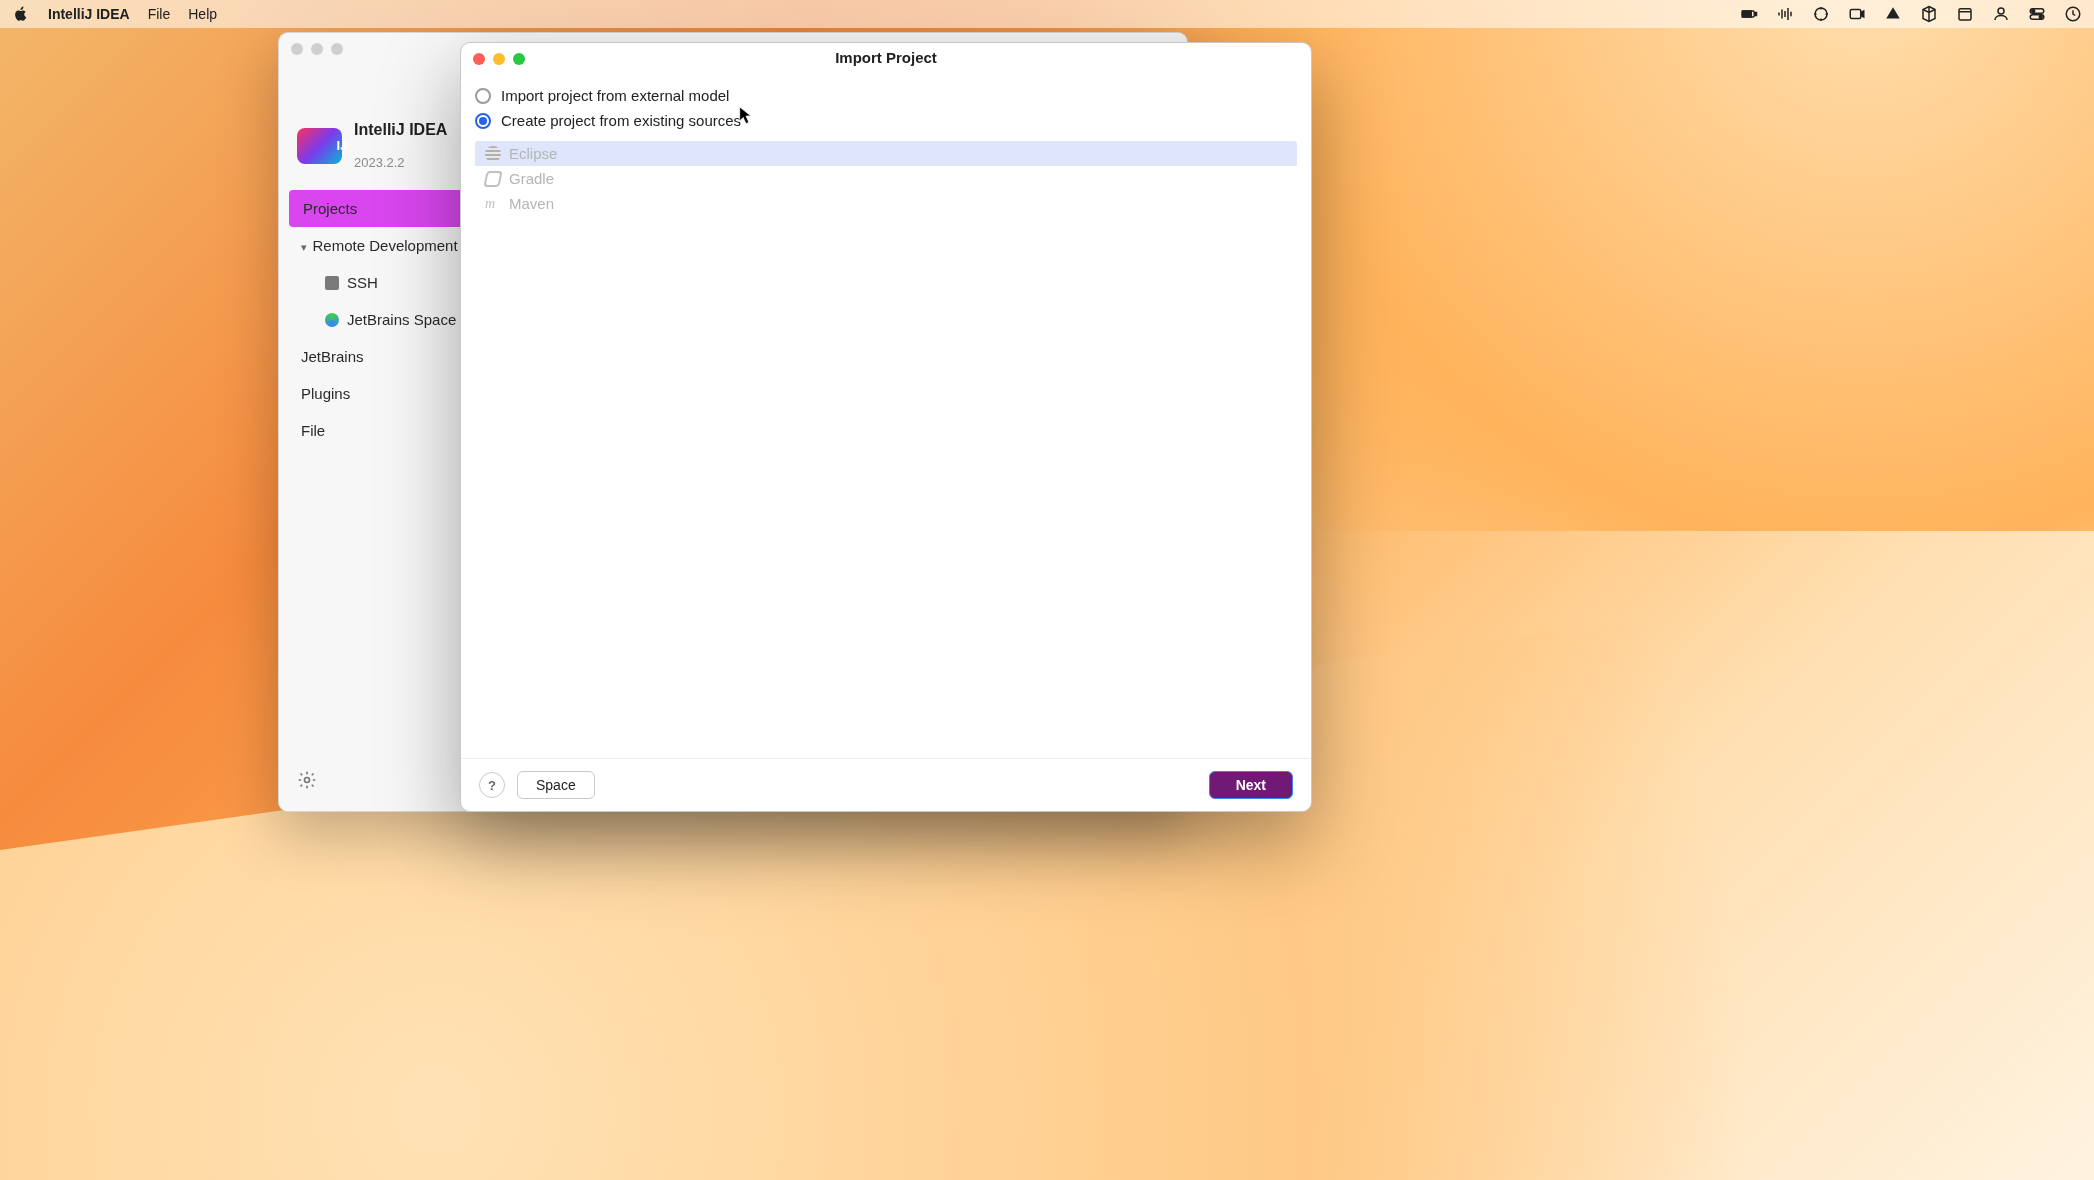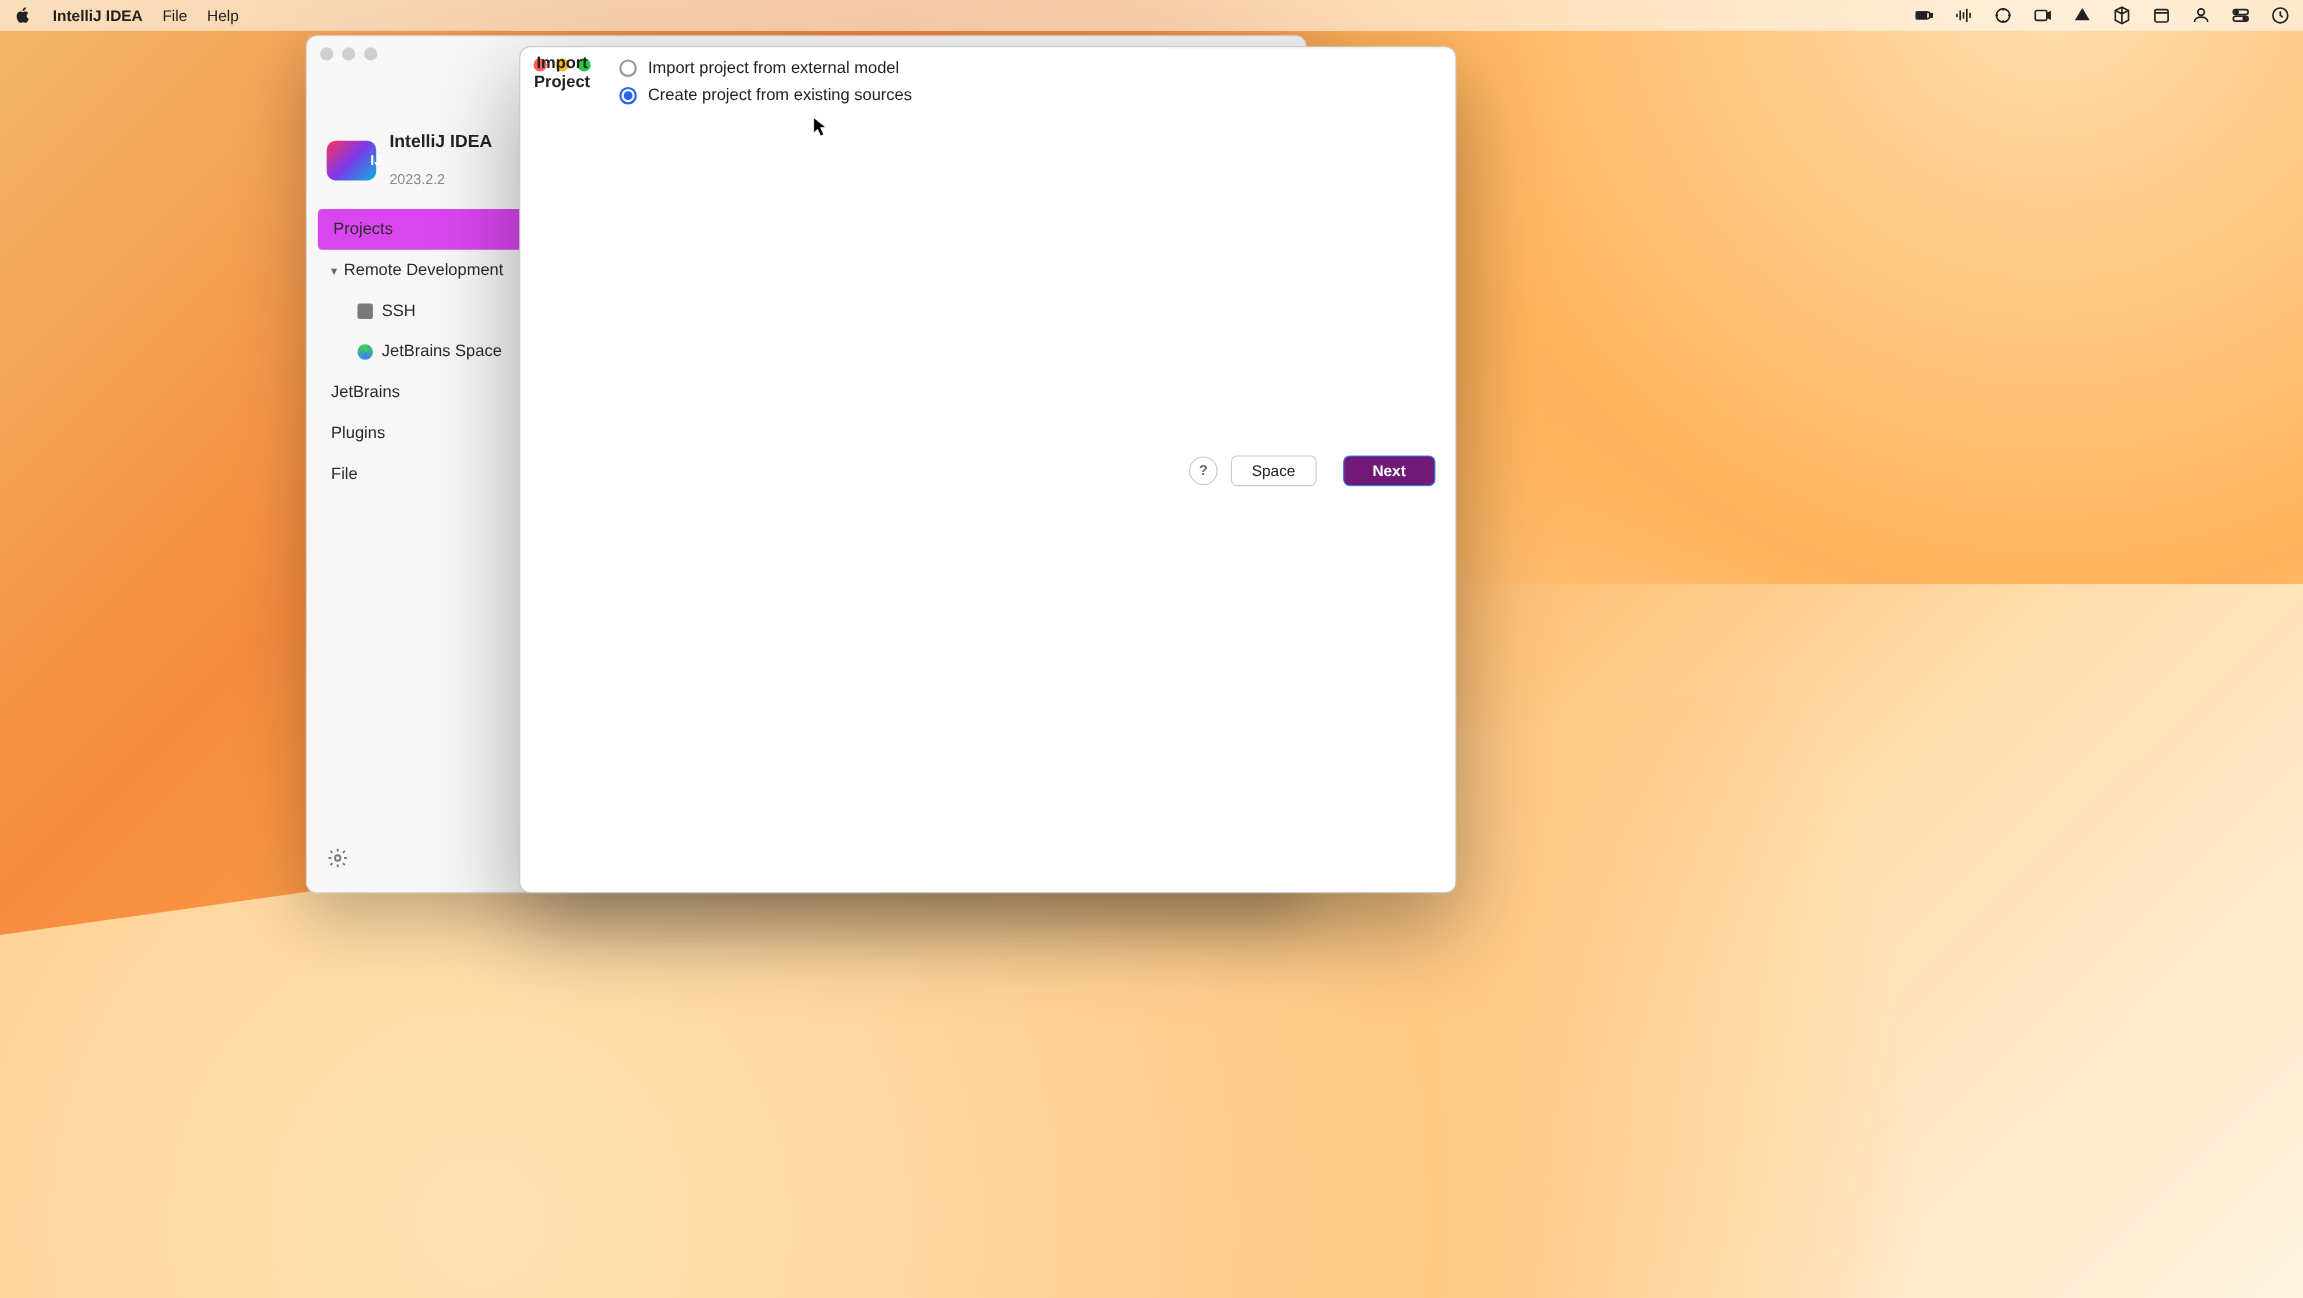--- a/index.html
+++ b/index.html
@@ -91,27 +91,27 @@
     .nav li.parent::before { content:"\25BE"; font-size:11px; color:#666; margin-right:6px; display:inline-block; transform: rotate(0deg);}
     .nav .ssh-icon { width:14px;height:14px; background:#7a7a7a; border-radius:2px; }
     .nav .jb-icon  { width:14px;height:14px; background:conic-gradient(#3ccf4e,#3b82f6,#3ccf4e); border-radius:50%; }
 
     .gear-corner { position: absolute; left: 18px; bottom: 18px; color:#777; }
     .gear-corner svg { width: 20px; height: 20px; }
 
     
     .dialog {
       position: absolute;
-      left: 472px; top: 42px;
+      left: 460px; top: 42px;
       width: 852px; height: 770px;
       background: #fff;
       border: 1px solid #c8c8c8;
       border-radius: 10px;
       box-shadow: 0 30px 80px rgba(0,0,0,0.35);
-      display: flex; flex-direction: row;
+      display: flex; flex-direction: column;
       overflow: hidden;
     }
     .dialog-header { position: relative; height: 34px; }
     .dialog-header .traffic { padding: 10px 12px; }
     .dialog-title {
       position:absolute; top:6px; left:0; right:0; text-align:center;
       font-size: 15px; font-weight: 700; color: #222;
     }
     .dialog-body { padding: 6px 14px; flex: 1; }
 
@@ -297,20 +297,34 @@
   <div class="dialog-body">
     <div class="radio-row">
       <span class="radio"></span>
       <span>Import project from external model</span>
     </div>
     <div class="radio-row">
       <span class="radio selected"></span>
       <span>Create project from existing sources</span>
     </div>
 
+    <div class="model-list">
+      <div class="model-row sel">
+        <span class="model-ic ic-eclipse"></span>
+        <span>Eclipse</span>
+      </div>
+      <div class="model-row">
+        <span class="model-ic ic-gradle"></span>
+        <span>Gradle</span>
+      </div>
+      <div class="model-row">
+        <span class="model-ic ic-maven">m</span>
+        <span>Maven</span>
+      </div>
+    </div>
   </div>
 
   <div class="dialog-footer">
     <div class="help-btn">?</div>
     <div class="btn">Space</div>
     <div class="spacer"></div>
     <div class="btn primary">Next</div>
   </div>
 </div>
 

